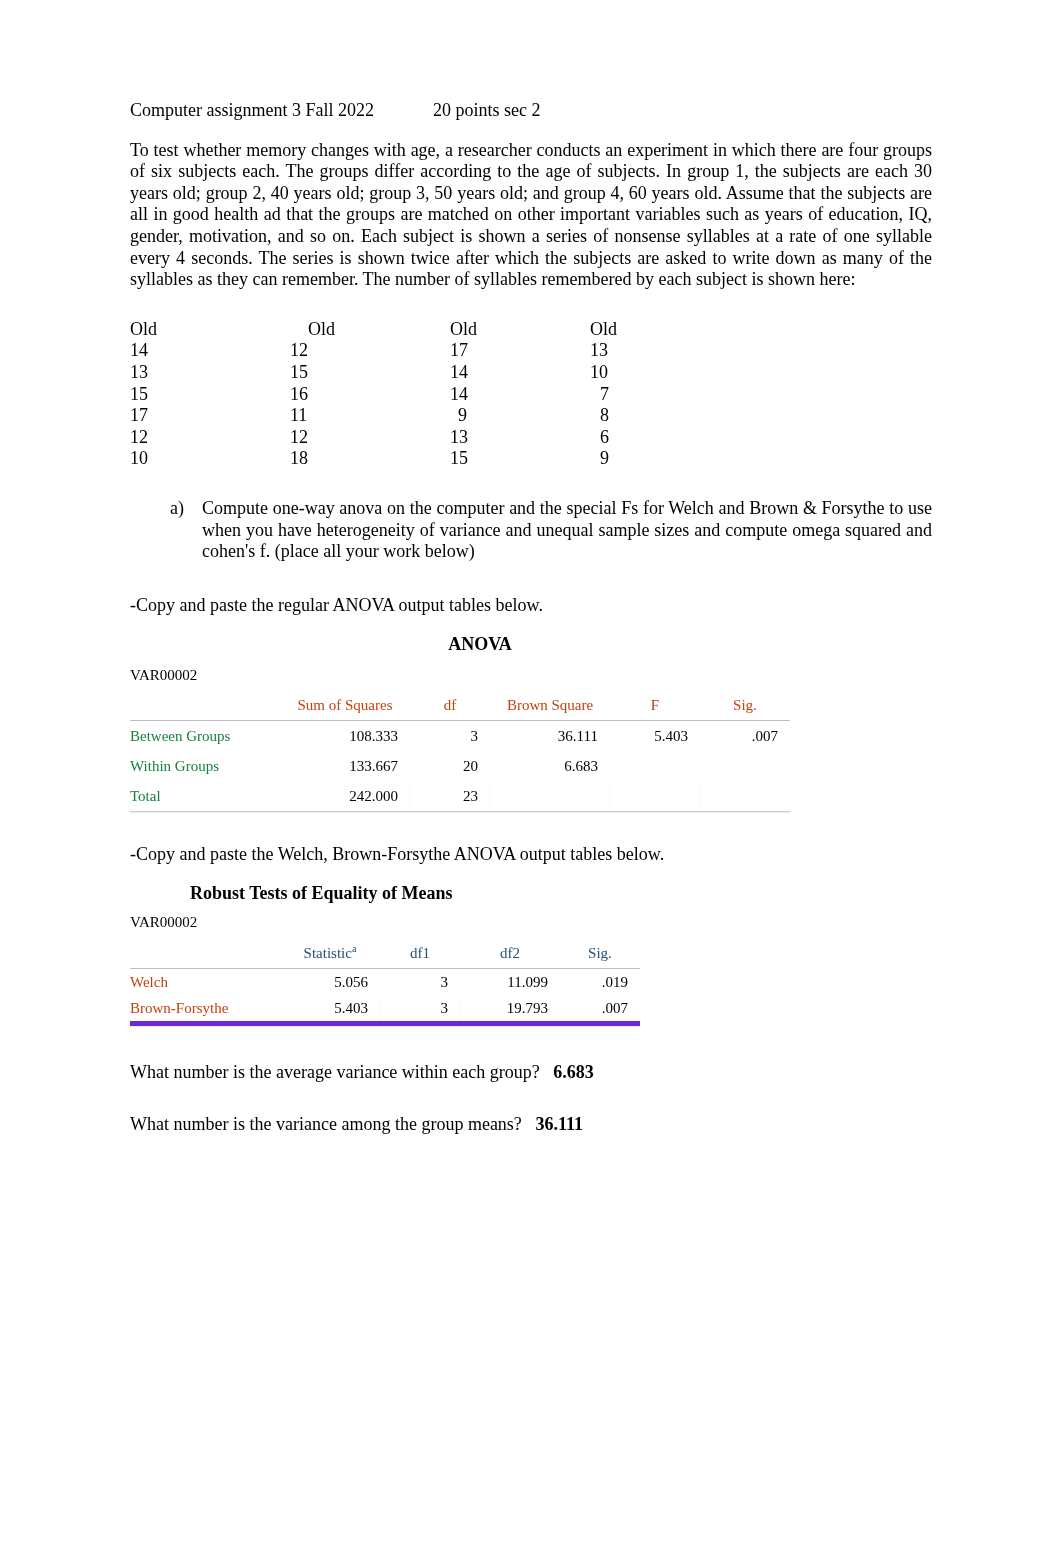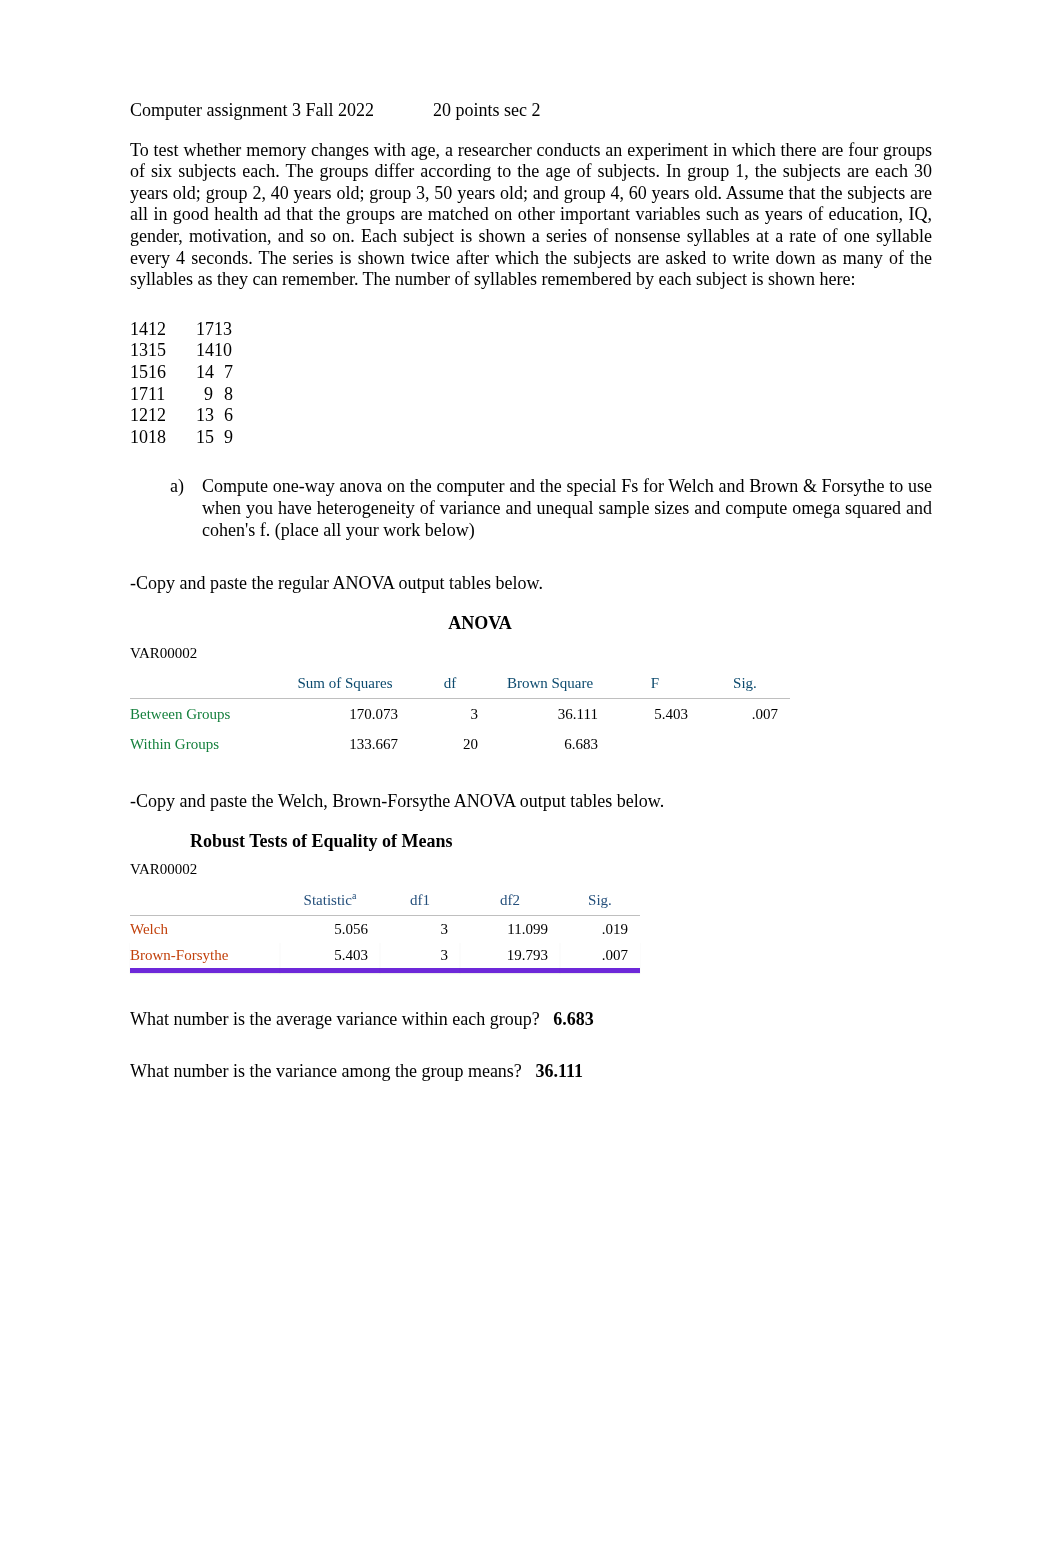--- a/index.html
+++ b/index.html
@@ -22,21 +22,21 @@
     .data-table .c3 { width: 170px; }
     .data-table .c4 { width: 120px; }
     .list-item { display: flex; margin: 0 0 22px 40px; }
     .list-marker { width: 32px; }
     .list-content { flex: 1; text-align: justify; }
     .instr { margin-bottom: 18px; margin-top: 32px; }
     .section-heading { font-weight: bold; text-align: center; margin: 0 0 10px 0; }
     .var-label { font-size: 15px; margin-bottom: 6px; }
     .anova-table { border-collapse: separate; border-spacing: 0; font-size: 15px; margin-bottom: 22px; }
     .anova-table th, .anova-table td { padding: 6px 0; height: 30px; }
-    .anova-table th { font-weight: normal; color: #0c4a6e; text-align: center; border-bottom: 1px solid #bfbfbf; }
+    .anova-table th { font-weight: normal; color: #c2410c; text-align: center; border-bottom: 1px solid #bfbfbf; }
     .anova-table th.first { text-align: left; }
     .anova-table .row-label { color: #15803d; text-align: left; }
     .anova-table td.num { text-align: right; color: #000; padding-right: 12px; }
     .anova-table tr.datarow td { vertical-align: middle; }
     .anova-table tr.lastrow td { border-bottom: 1px solid #ccc; box-shadow: 0 1px 1px rgba(0,0,0,0.08); }
     .anova-wrap { width: 700px; }
     .robust-title { font-weight: bold; margin: 0 0 8px 60px; }
     .robust-table { border-collapse: separate; border-spacing: 0; font-size: 15px; margin-bottom: 36px; }
     .robust-table th { font-weight: normal; color: #244f7b; text-align: center; border-bottom: 1px solid #bfbfbf; padding: 6px 0; }
     .robust-table td { padding: 4px 0; }
@@ -54,20 +54,26 @@
   <span>Computer assignment 3 Fall 2022</span>
   <span class="sp"></span>
   <span>20 points sec 2</span>
 </div>
 
 <p class="body-text">To test whether memory changes with age, a researcher conducts an experiment in which there are four groups of six subjects each.  The groups differ according to the age of subjects.  In group 1, the subjects are each 30 years old; group 2, 40 years old; group 3, 50 years old; and group 4, 60 years old.  Assume that the subjects are all in good health ad that the groups are matched on other important variables such as years of education, IQ, gender, motivation, and so on.  Each subject is shown a series of nonsense syllables at a rate of one syllable every 4 seconds.  The series is shown twice after which the subjects are asked to write down as many of the syllables as they can remember.  The number of syllables remembered by each subject is shown here:</p>
 
 <table class="data-table">
   <tbody>
   <tr>
+    <td class="c1">Old</td>
+    <td class="c2" style="padding-left:18px">Old</td>
+    <td class="c3" style="padding-left:30px">Old</td>
+    <td class="c4">Old</td>
+  </tr>
+  <tr>
         <td>14</td>
         <td>12</td>
         <td style="padding-left:30px">17</td>
         <td>13</td>
       </tr>
   <tr>
         <td>13</td>
         <td>15</td>
         <td style="padding-left:30px">14</td>
         <td>10</td>
@@ -115,31 +121,39 @@
         <tr>
     <th class="first" style="width:150px"></th>
     <th style="width:130px">Sum of Squares</th>
     <th style="width:80px">df</th>
     <th style="width:120px">Brown Square</th>
     <th style="width:90px">F</th>
     <th style="width:90px">Sig.</th>
   </tr>
   <tr class="datarow">
     <td class="row-label">Between Groups</td>
-    <td class="num">170.073</td>
+    <td class="num">108.333</td>
     <td class="num">3</td>
     <td class="num">36.111</td>
     <td class="num">5.403</td>
     <td class="num">.007</td>
   </tr>
   <tr class="datarow">
     <td class="row-label">Within Groups</td>
     <td class="num">133.667</td>
     <td class="num">20</td>
     <td class="num">6.683</td>
+    <td class="num"></td>
+    <td class="num"></td>
+  </tr>
+  <tr class="datarow lastrow">
+    <td class="row-label">Total</td>
+    <td class="num">242.000</td>
+    <td class="num">23</td>
+    <td class="num"></td>
     <td class="num"></td>
     <td class="num"></td>
   </tr>
 </tbody>
     </table>
 </div>
 
 <p class="instr">-Copy and paste the Welch, Brown-Forsythe  ANOVA output tables below.</p>
 
 <div class="robust-title">Robust Tests of Equality of Means</div>

